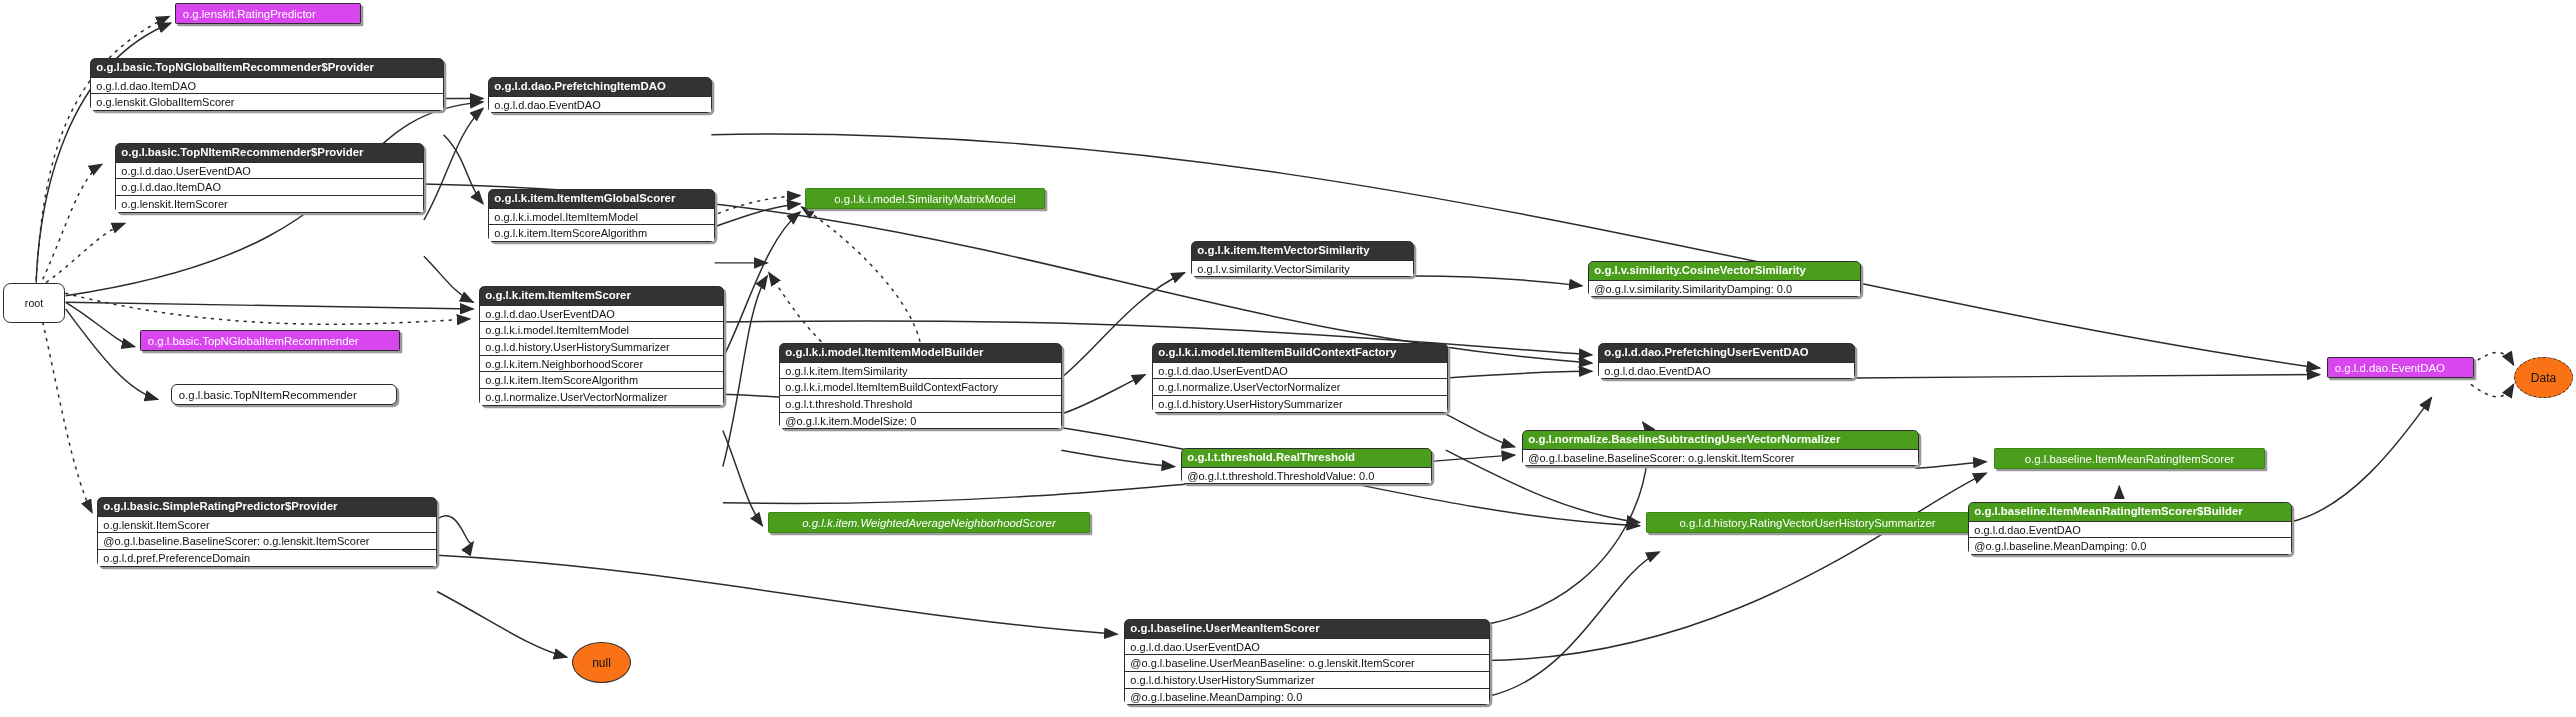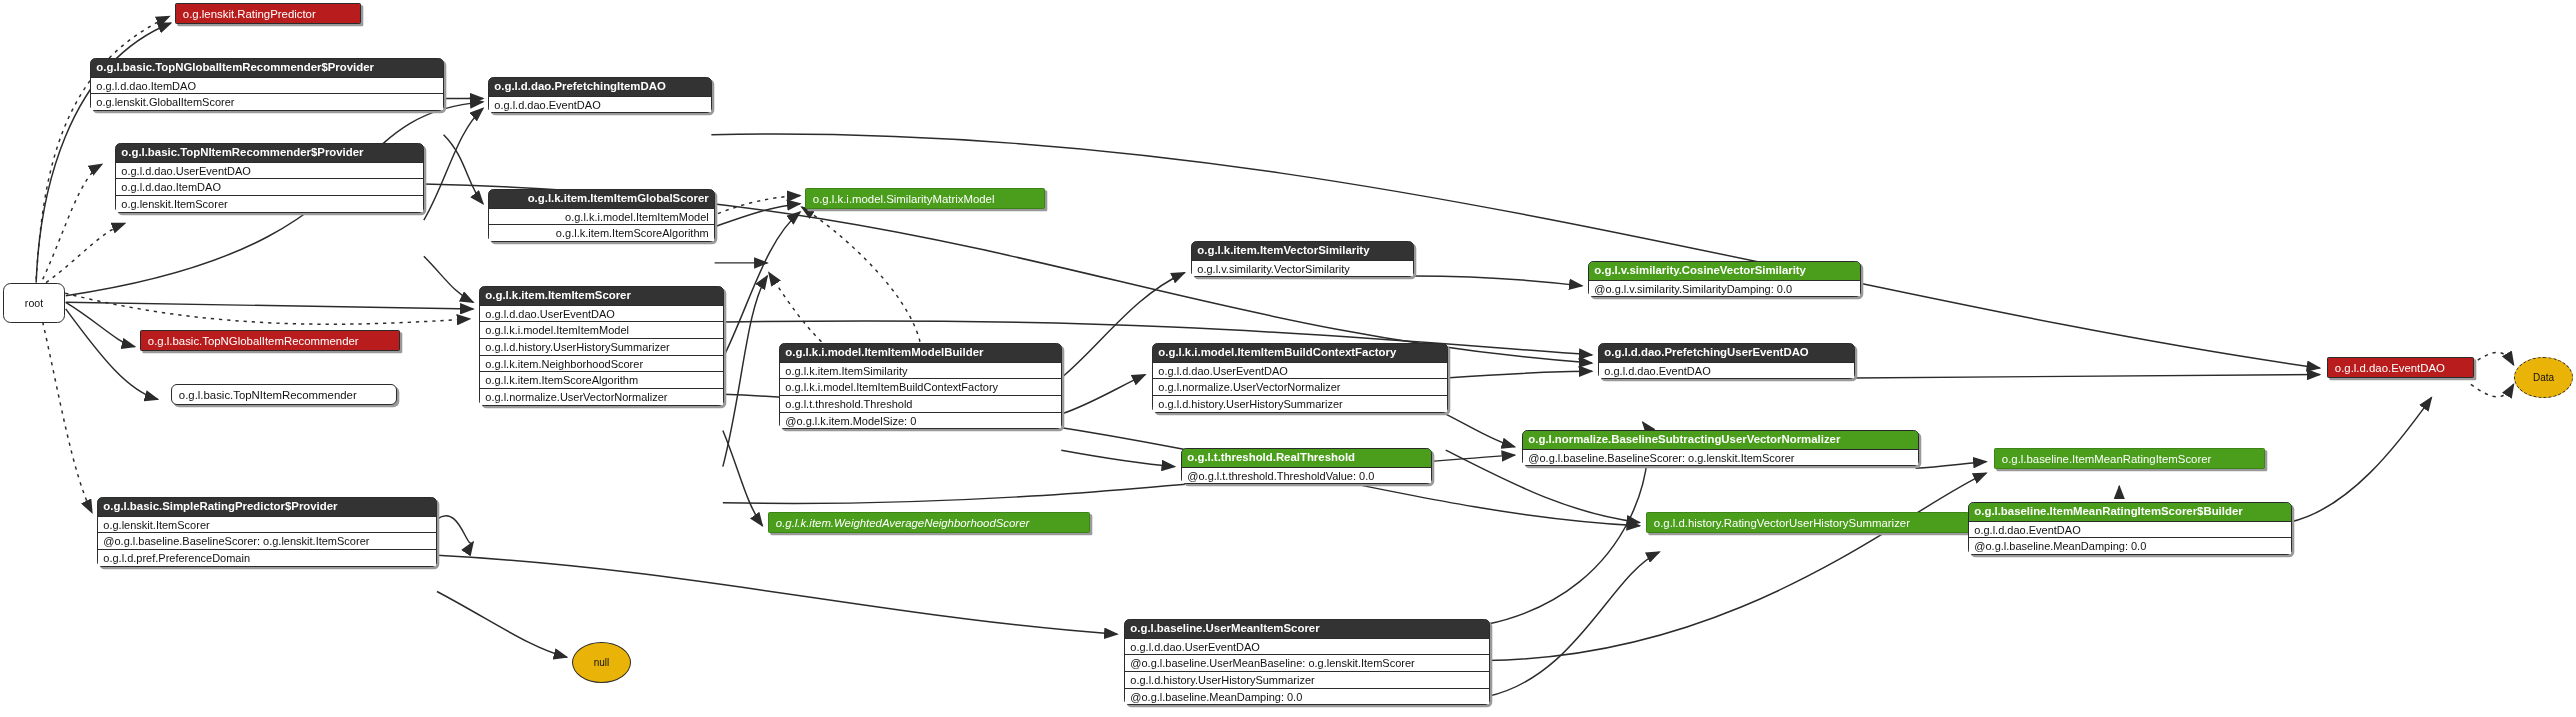--- a/index.html
+++ b/index.html
@@ -63,48 +63,49 @@
     padding: 0 5.3px;
     box-sizing: border-box;
     border-top: 0.8px solid #2b2b2b;
     overflow: hidden;
   }
   .node .row:first-child {
     border-top: none;
   }
   
   .node.plain {
-    background: #b91c1c;
+    background: #d946ef;
     color: #ffffff;
     font-size: 11.4px;
     line-height: 20px;
     padding: 0 6.8px;
     box-sizing: border-box;
     border-radius: 1.5px;
     border: 0.8px solid #2b2b2b;
   }
   .node.plain.greenfill {
     background: #4a9e1b;
     border-color: #3d8416;
     color: #ffffff;
+    text-align: center;
   }
   .node.plain.whitefill {
     background: #ffffff;
     color: #111111;
     border: 0.8px solid #2b2b2b;
     border-radius: 5.3px;
   }
   .node.ellipse {
     position: absolute;
     border: 0.8px solid #2b2b2b;
-    background: #eab308;
+    background: #f97316;
     border-radius: 50%;
     box-shadow: none;
     color: #111111;
-    font-size: 10px;
+    font-size: 12px;
     text-align: center;
     display: flex;
     align-items: center;
     justify-content: center;
   }
   .node.rrect {
     position: absolute;
     border: 0.8px solid #2b2b2b;
     background: #ffffff;
     border-radius: 7.6px;
@@ -253,21 +254,21 @@
 
   <div class="node plain whitefill ro" style="left:163px; top:384px; width:226px; height:21px; line-height:20px;margin-left:8px;">
     <span>o.g.l.basic.TopNItemRecommender</span>
   </div>
 
   <div class="node rounded" style="left:488px; top:77px; width:224px;">
     <div class="hdr">o.g.l.d.dao.PrefetchingItemDAO</div>
     <div class="row">o.g.l.d.dao.EventDAO</div>
   </div>
 
-  <div class="node rounded" style="left:488px; top:189px; width:227px;text-align:right;">
+  <div class="node rounded" style="left:488px; top:189px; width:227px;">
     <div class="hdr">o.g.l.k.item.ItemItemGlobalScorer</div>
     <div class="row">o.g.l.k.i.model.ItemItemModel</div>
     <div class="row">o.g.l.k.item.ItemScoreAlgorithm</div>
   </div>
 
   <div class="node rounded" style="left:479px; top:286px; width:245px;">
     <div class="hdr">o.g.l.k.item.ItemItemScorer</div>
     <div class="row">o.g.l.d.dao.UserEventDAO</div>
     <div class="row">o.g.l.k.i.model.ItemItemModel</div>
     <div class="row">o.g.l.d.history.UserHistorySummarizer</div>

